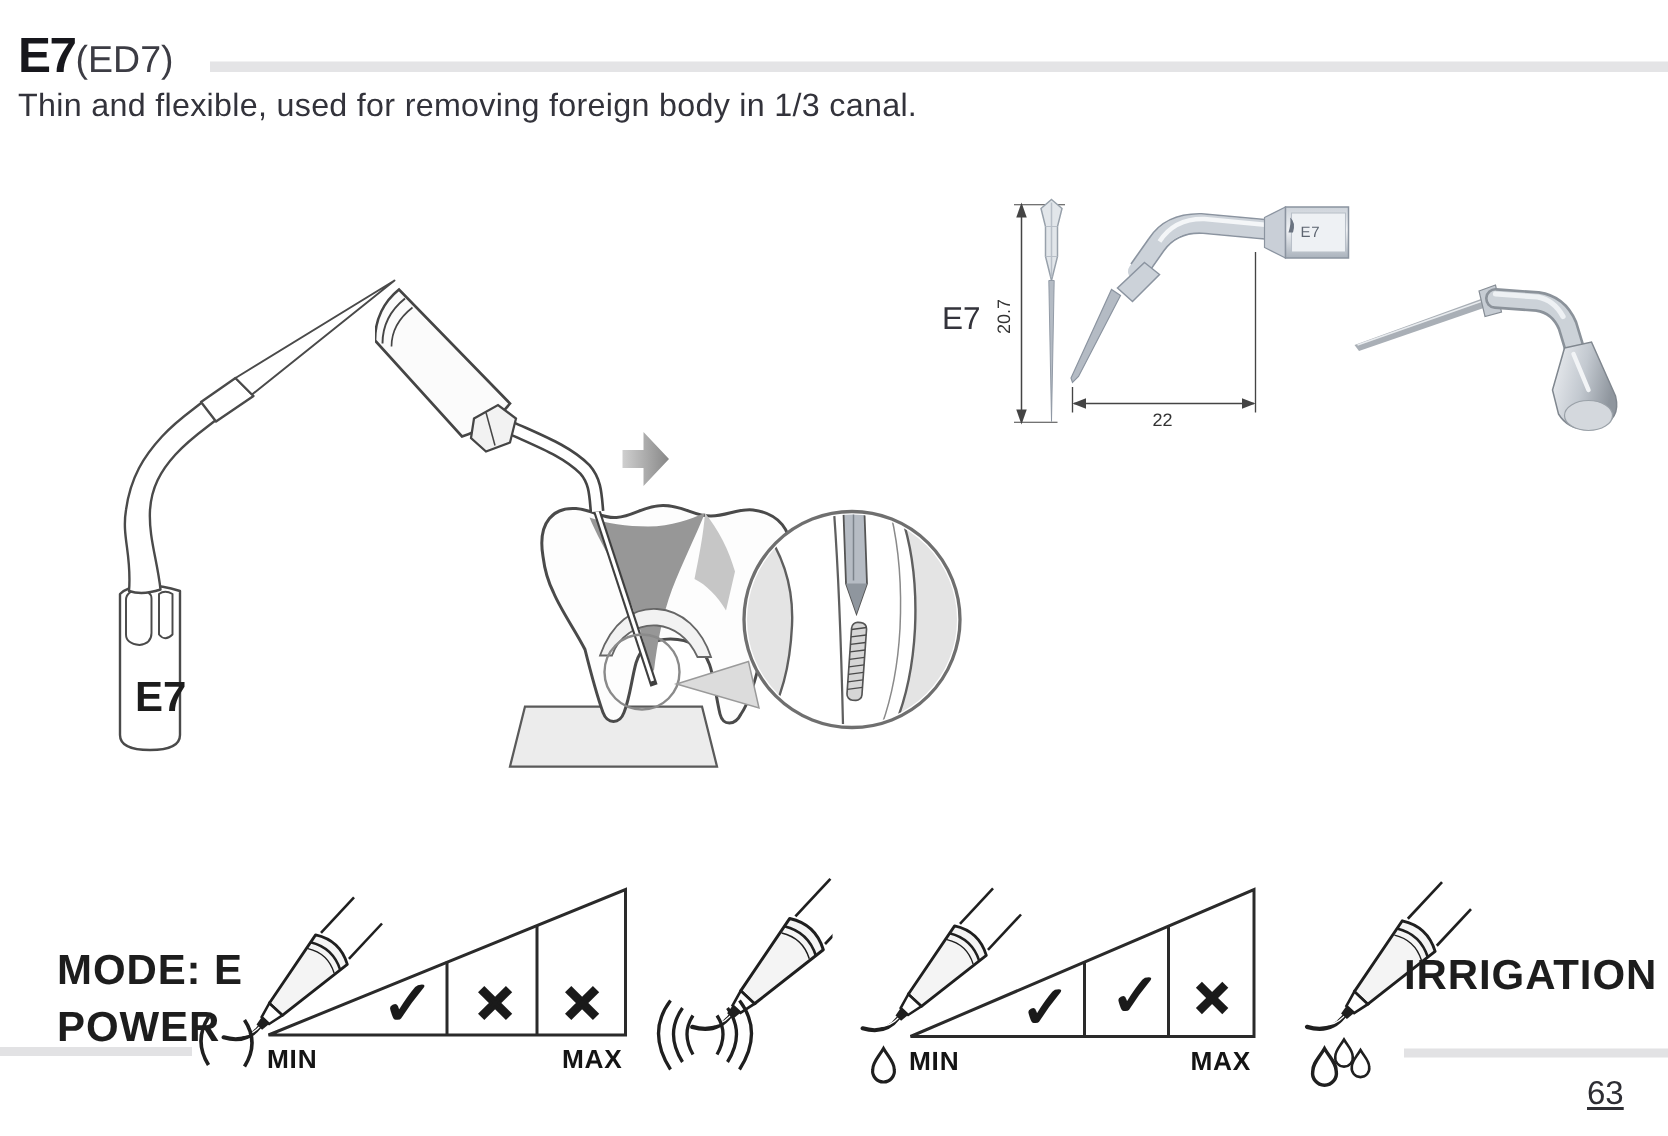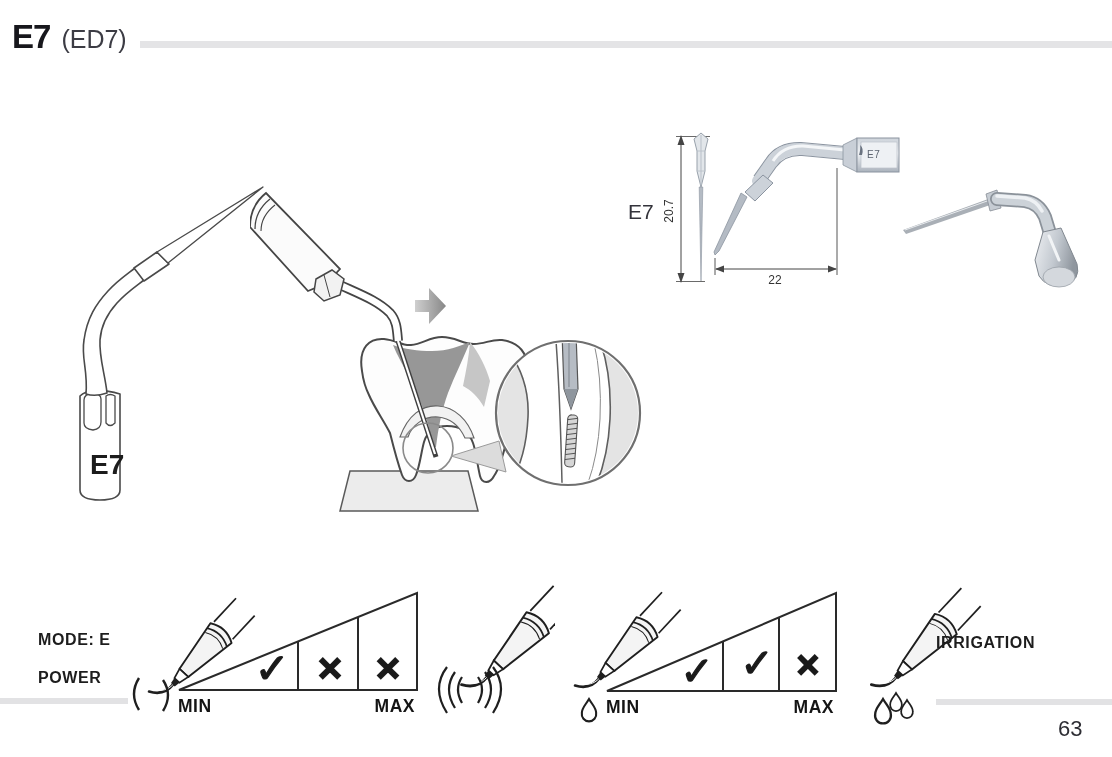--- a/index.html
+++ b/index.html
@@ -2,31 +2,31 @@
 <html><head>
 <meta charset="utf-8">
 <style>
   * { margin:0; padding:0; box-sizing:border-box; }
   html,body { width:1112px; height:757px; background:#fff; overflow:hidden;
               font-family:"Liberation Sans", sans-serif; }
   #page { position:relative; width:1112px; height:753px; background:#ffffff; }
   .abs { position:absolute; }
   .title-row { left:12px; top:18px; display:flex; align-items:baseline; z-index:3; }
   .title-model { font-size:33px; font-weight:800; letter-spacing:-1px; color:#17171c; }
-  .title-variant { font-size:25px; font-weight:400; color:#3c3c44; margin-left:11px; }
+  .title-variant { font-size:25px; font-weight:400; color:#3c3c44; margin-left:0; }
   .rule-top { left:140px; top:41px; width:972px; height:7px; background:#e4e4e6; }
   .descr { left:12px; top:58px; font-size:21.5px; color:#33333b; letter-spacing:0.2px; }
   .mode-label, .power-label, .irrigation-label {
-     font-size:16px; font-weight:700; color:#1d1d1d; letter-spacing:0.6px; z-index:3; }
+     font-size:28px; font-weight:700; color:#1d1d1d; letter-spacing:0.6px; z-index:3; }
   .mode-label { left:38px; top:631px; }
   .power-label { left:38px; top:669px;text-align:right; }
   .irrigation-label { left:936px; top:634px; }
   .power-underline { left:0px; top:698px; width:128px; height:6px; background:#e2e2e4; z-index:2; }
   .irrigation-underline { left:936px; top:699px; width:176px; height:6px; background:#e2e2e4; z-index:2; }
-  .page-number { left:1058px; top:716px; font-size:22px; color:#2e2e34; z-index:3; }
+  .page-number { left:1058px; top:716px; font-size:22px; color:#2e2e34; z-index:3;text-decoration:underline; }
   svg text { user-select:none; }
   .mark { font-family:"DejaVu Sans", sans-serif; font-weight:700; fill:#1a1a1a;
           stroke:#1a1a1a; }
   .minmax { font-family:"Liberation Sans", sans-serif; font-weight:700; fill:#141414;
             font-size:17.5px; letter-spacing:0.5px; }
   .dimtxt { font-family:"Liberation Sans", sans-serif; font-size:12px; fill:#333; }
 </style>
 </head>
 <body>
 
@@ -49,20 +49,21 @@
       </g>
       <path id="drop" d="M0,0 C3.2,5.5 6.8,8.5 6.8,13.2 A6.9,6.9 0 1 1 -6.8,13.2 C-6.8,8.5 -3.2,5.5 0,0 Z"></path>
     </defs>
   </svg>
 
   <div class="abs title-row">
     <span class="title-model">E7</span>
     <span class="title-variant">(ED7)</span>
   </div>
   <div class="abs rule-top"></div>
+  <div class="abs descr">Thin and flexible, used for removing foreign body in 1/3 canal.</div>
 
   <svg class="abs" style="left:40px;top:172px" width="235" height="330" viewBox="0 0 235 330">
     <g fill="#ffffff" stroke="#4a4a4a" stroke-width="1.6" stroke-linejoin="round">
       <path d="M40,224 C46,218 60,216 80,222 L80,318 Q80,328 60,328 Q40,328 40,318 Z"></path>
       <path d="M44,228 Q44,222 53,221 Q61,222 61,227 L61,250 Q61,257 53,258 Q44,257 44,251 Z" stroke-width="1.3"></path>
       <path d="M66,224 Q70,221 75,224 L75,251 Q70,256 66,251 Z" stroke-width="1.3"></path>
       <path d="M46,222 C48,198 41,186 44,168 C47,146 56,132 68,119 C77,109 86,103 95,96 L104,108 C95,115 86,121 77,131 C67,142 61,153 60,168 C59,186 65,202 67,221 C58,224 52,224 46,222 Z"></path>
       <path d="M94,96 L117,80 L129,92 L104,109 Z"></path>
       <path d="M117,80 L223,15 L128,91 Z" stroke-width="1.3"></path>
     </g>

